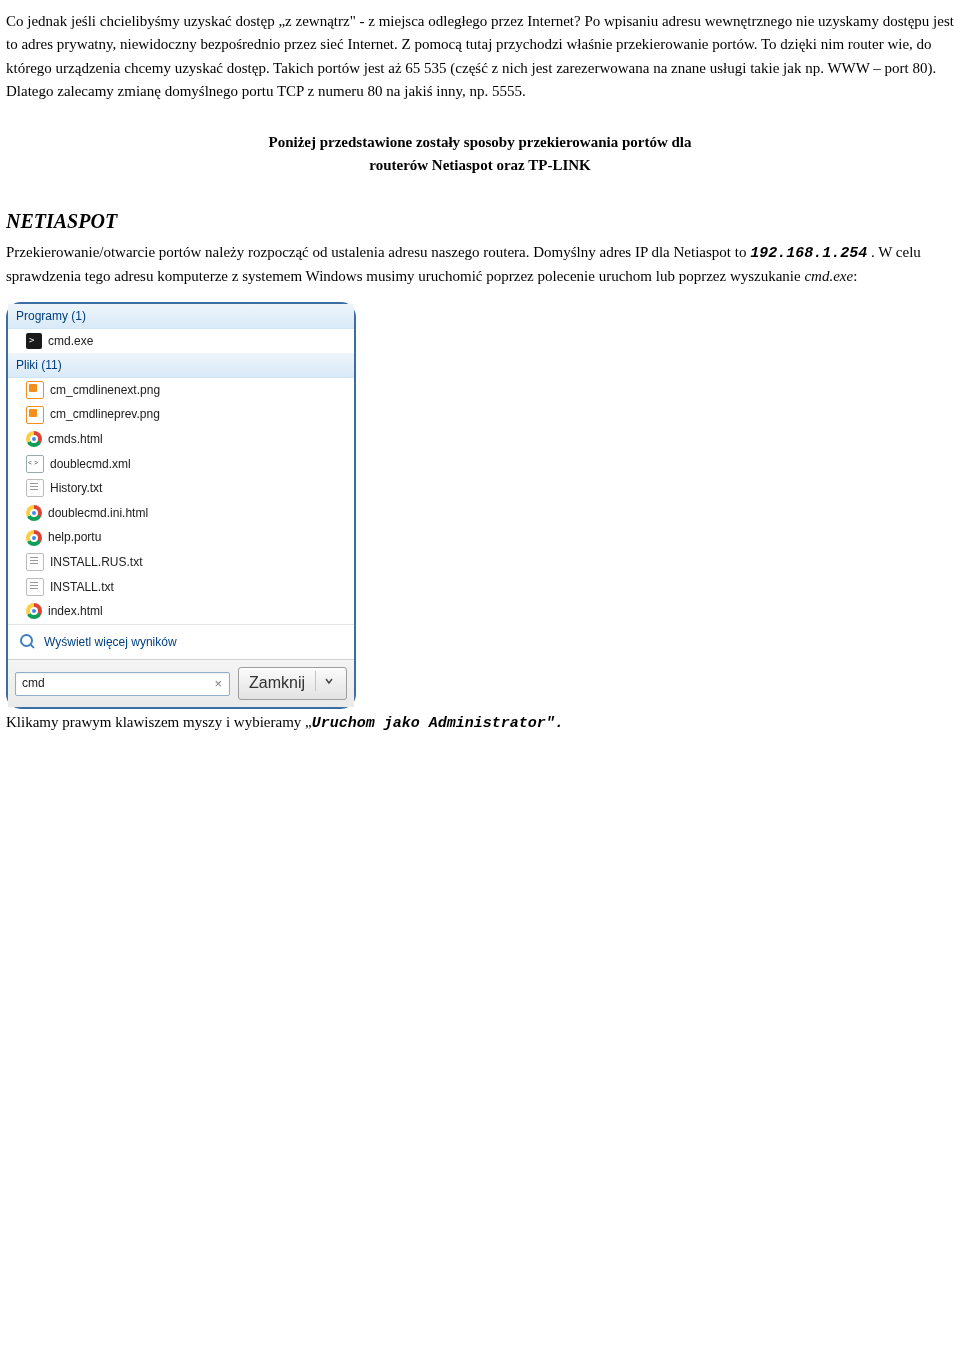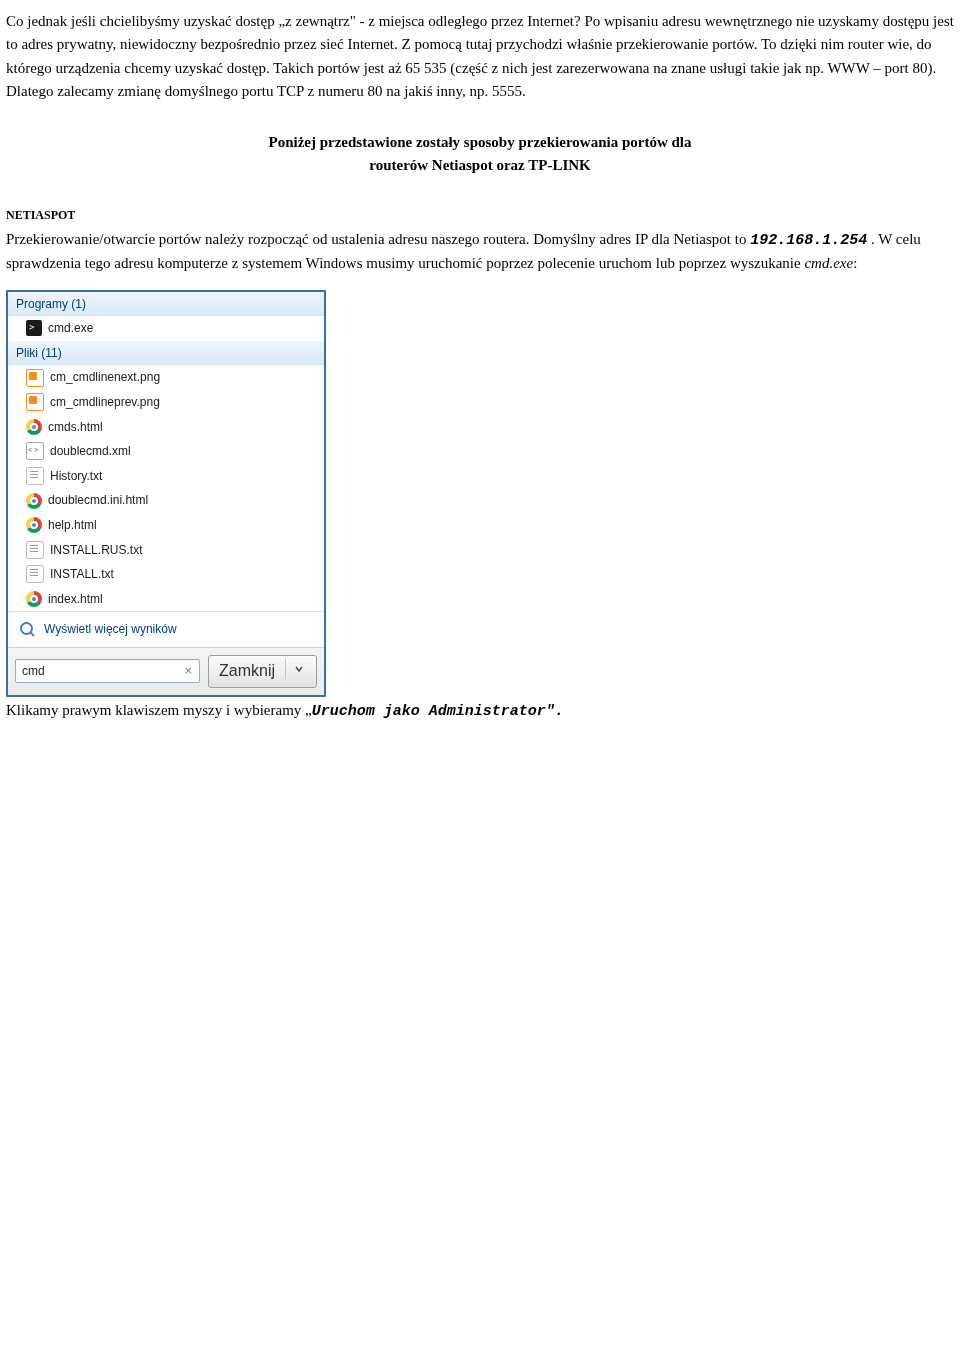--- a/index.html
+++ b/index.html
@@ -8,29 +8,29 @@
     line-height: 1.55;
     color: #000;
     margin: 0;
     padding: 10px 6px 20px 6px;
     background: #fff;
     width: 960px;
     box-sizing: border-box;
   }
   .para { margin: 0 0 14px 0; }
   .center { text-align: center; font-weight: bold; margin: 28px 0 28px 0; }
-  .sect-h { font-weight: bold; margin: 20px 0 4px 0; font-size:12px;}
+  .sect-h { font-weight: bold; margin: 20px 0 4px 0; font-size:20px;font-style:italic;}
   .ital { font-style: italic; font-weight: bold; font-family: Liberation Mono, monospace; }
   .ital2 { font-style: italic; }
 
   
   .win7panel {
-    width: 320px;
+    width: 350px;
     border: 2px solid #3a6ea5;
-    border-radius: 1px;
+    border-radius: 15px;
     background: #fff;
     font-family: "Segoe UI", Tahoma, sans-serif;
     font-size: 12px;
     box-sizing: border-box;
     margin-top: 4px;
   }
   .grp-head {
     background: linear-gradient(#eef5fb, #d9eaf8);
     color: #003f7f;
     padding: 3px 8px 2px 8px;
@@ -134,21 +134,21 @@
   <div class="rowitem">
     <span class="ico ico-txt"></span>
     <span>History.txt</span>
   </div>
   <div class="rowitem">
     <span class="ico ico-chrome"></span>
     <span>doublecmd.ini.html</span>
   </div>
   <div class="rowitem">
     <span class="ico ico-chrome"></span>
-    <span>help.html</span>
+    <span>help.portu</span>
   </div>
   <div class="rowitem">
     <span class="ico ico-txt"></span>
     <span>INSTALL.RUS.txt</span>
   </div>
   <div class="rowitem">
     <span class="ico ico-txt"></span>
     <span>INSTALL.txt</span>
   </div>
   <div class="rowitem">

